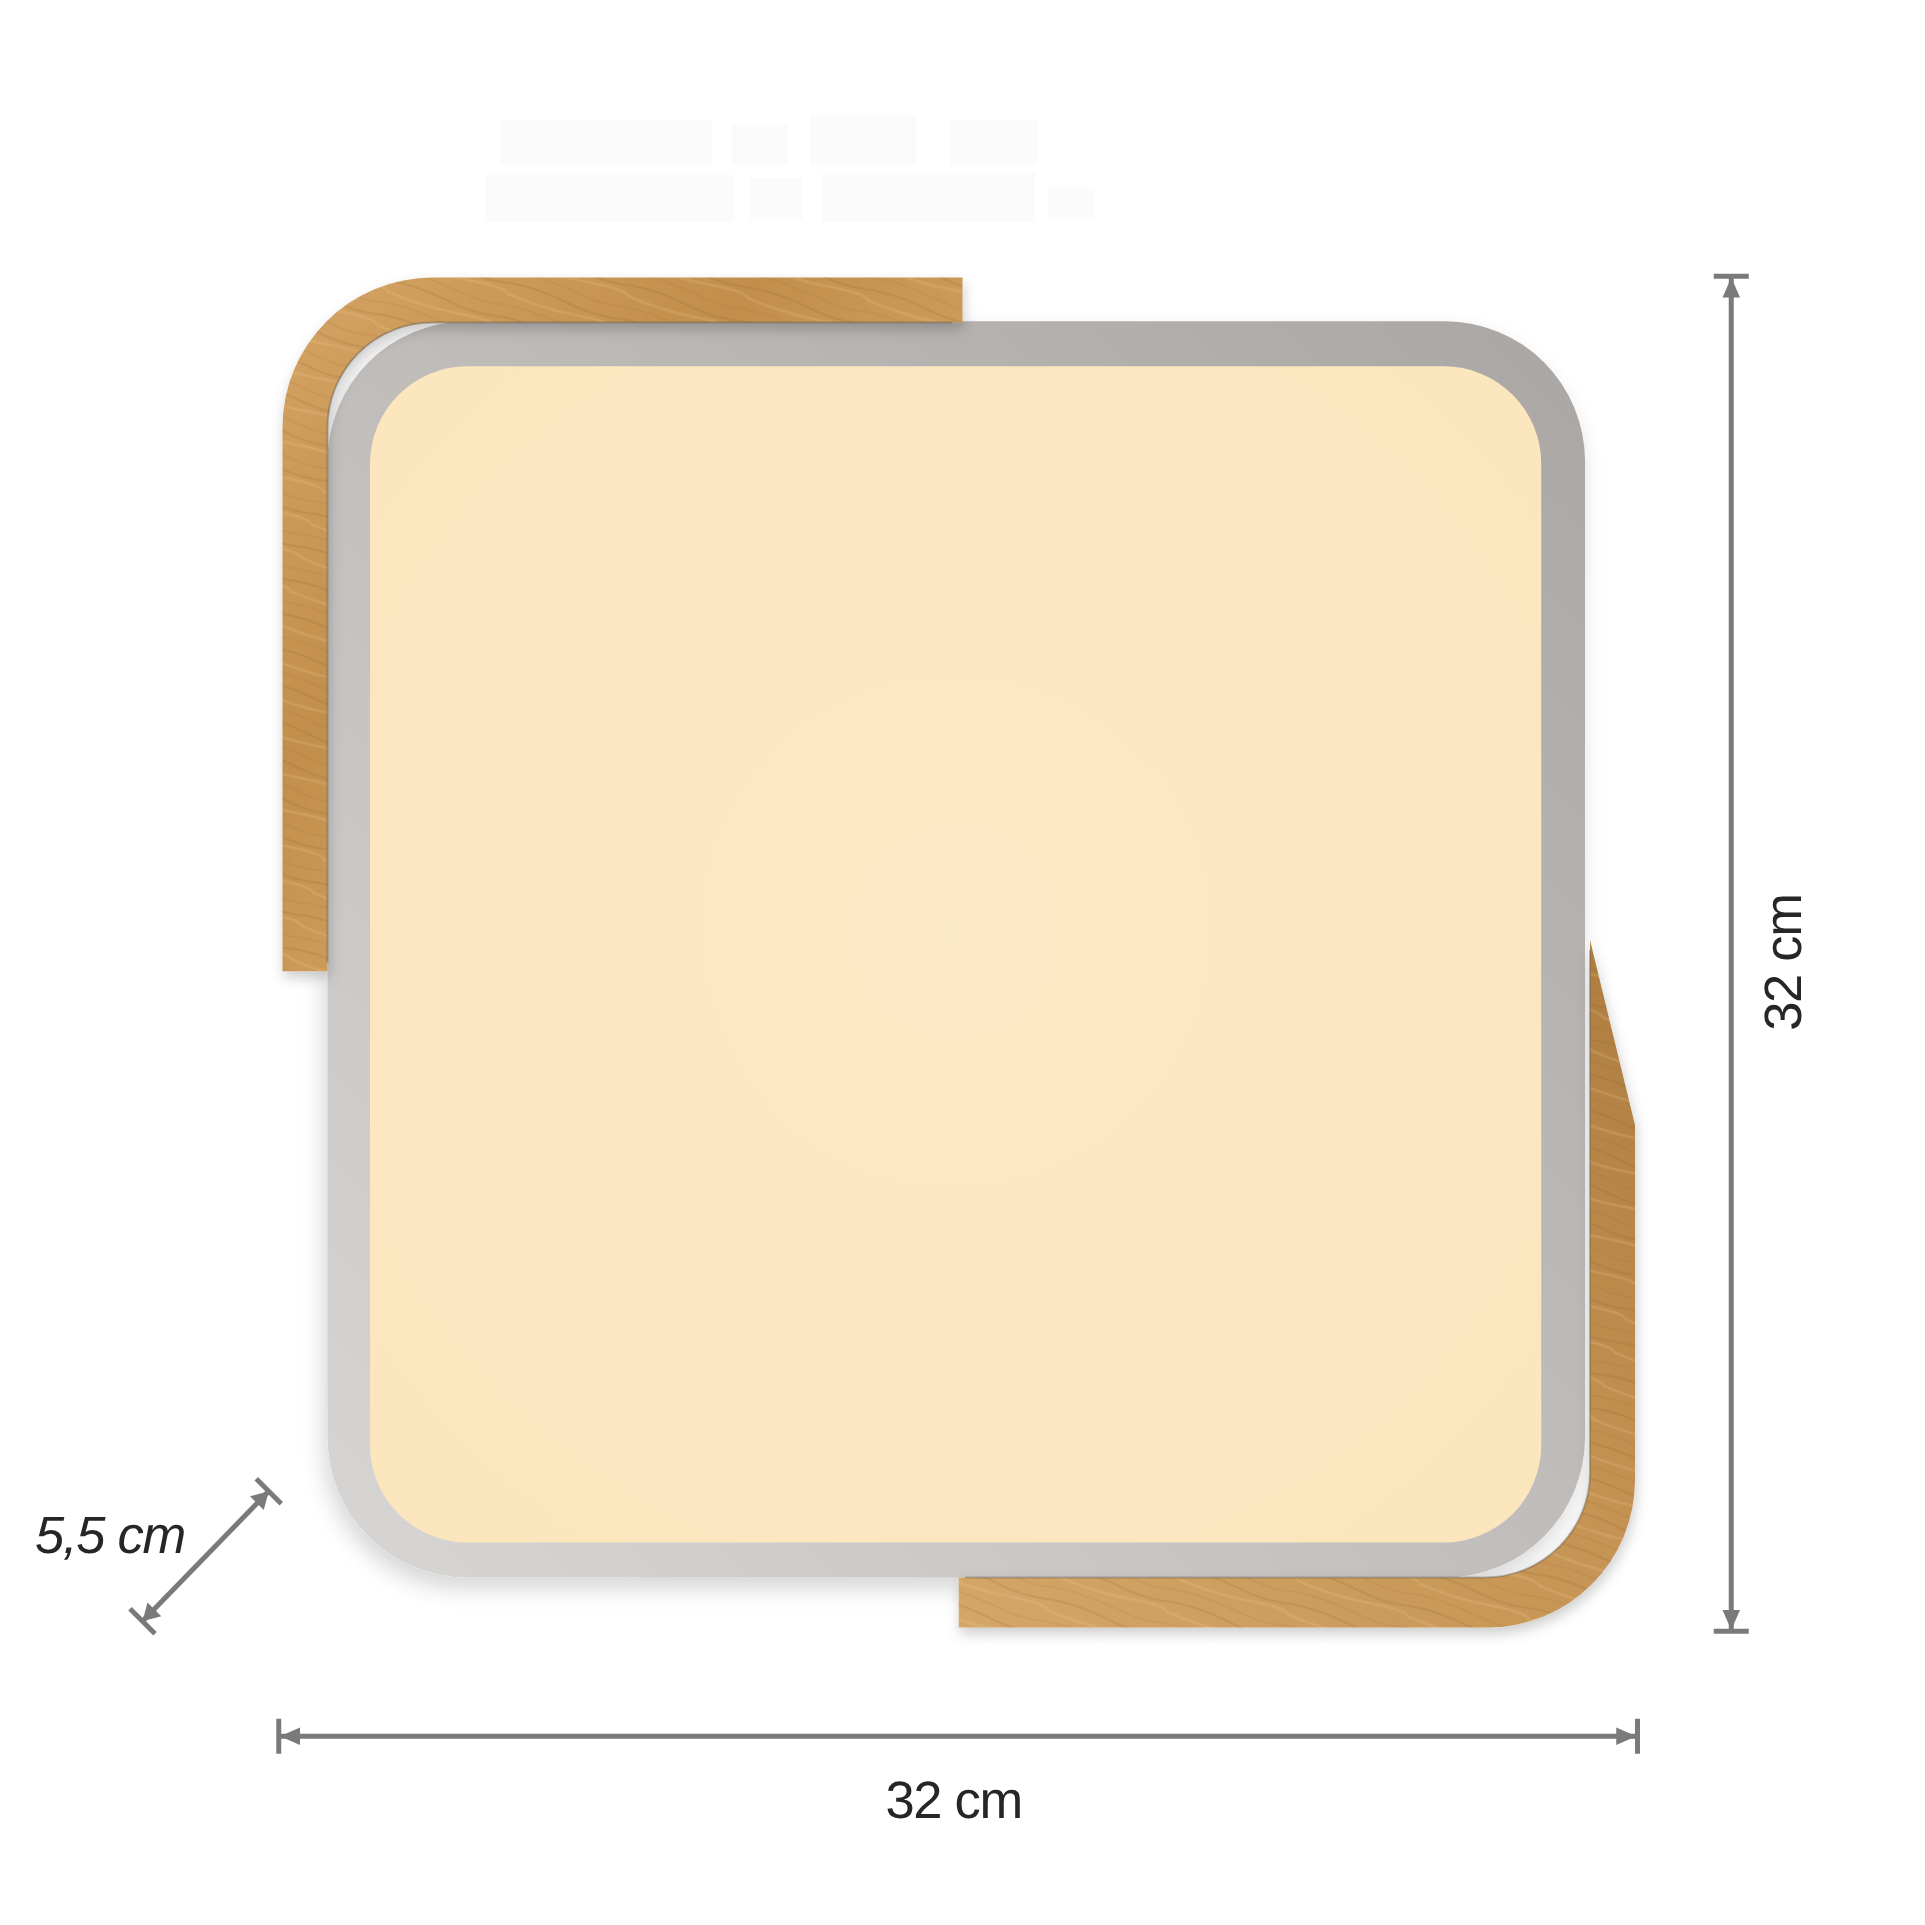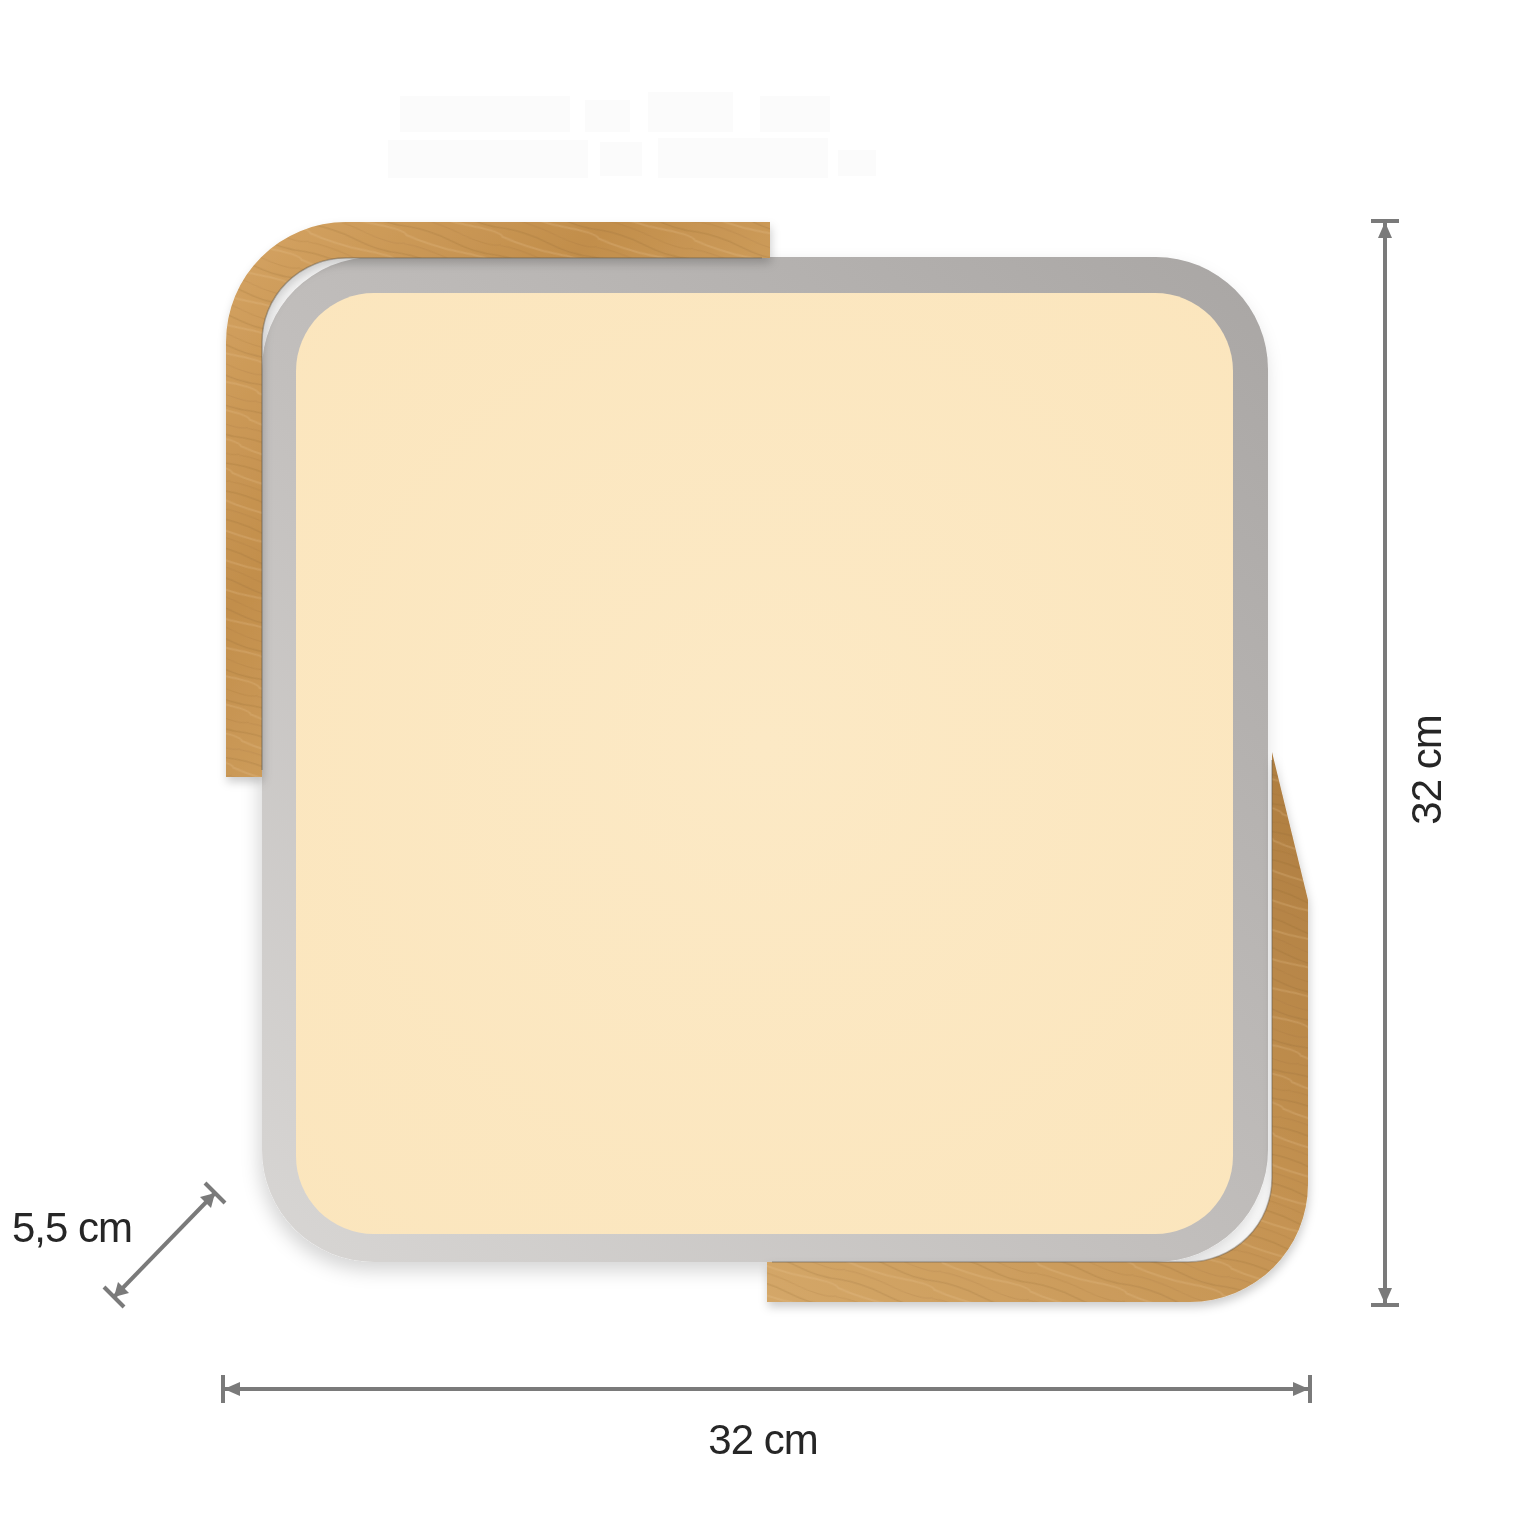--- a/index.html
+++ b/index.html
@@ -23,21 +23,21 @@
   }
   .label-height {
     left: 1367px; top: 746px; width: 120px; height: 48px;
     transform: rotate(-90deg);
     transform-origin: 50% 50%;
   }
   .label-width {
     left: 663px; top: 1416px; width: 200px; height: 48px;
   }
   .label-depth {
-    left: 10px; top: 1204px; width: 124px; height: 48px;
+    left: 26px; top: 1204px; width: 124px; height: 48px; font-style: italic;
   }
 </style>
 </head>
 <body>
 
 <div class="canvas">
 
   <svg class="stage" width="1540" height="1540" viewBox="0 0 1540 1540">
     <defs>
       <linearGradient id="woodTL" x1="0" y1="0" x2="1" y2="1">

